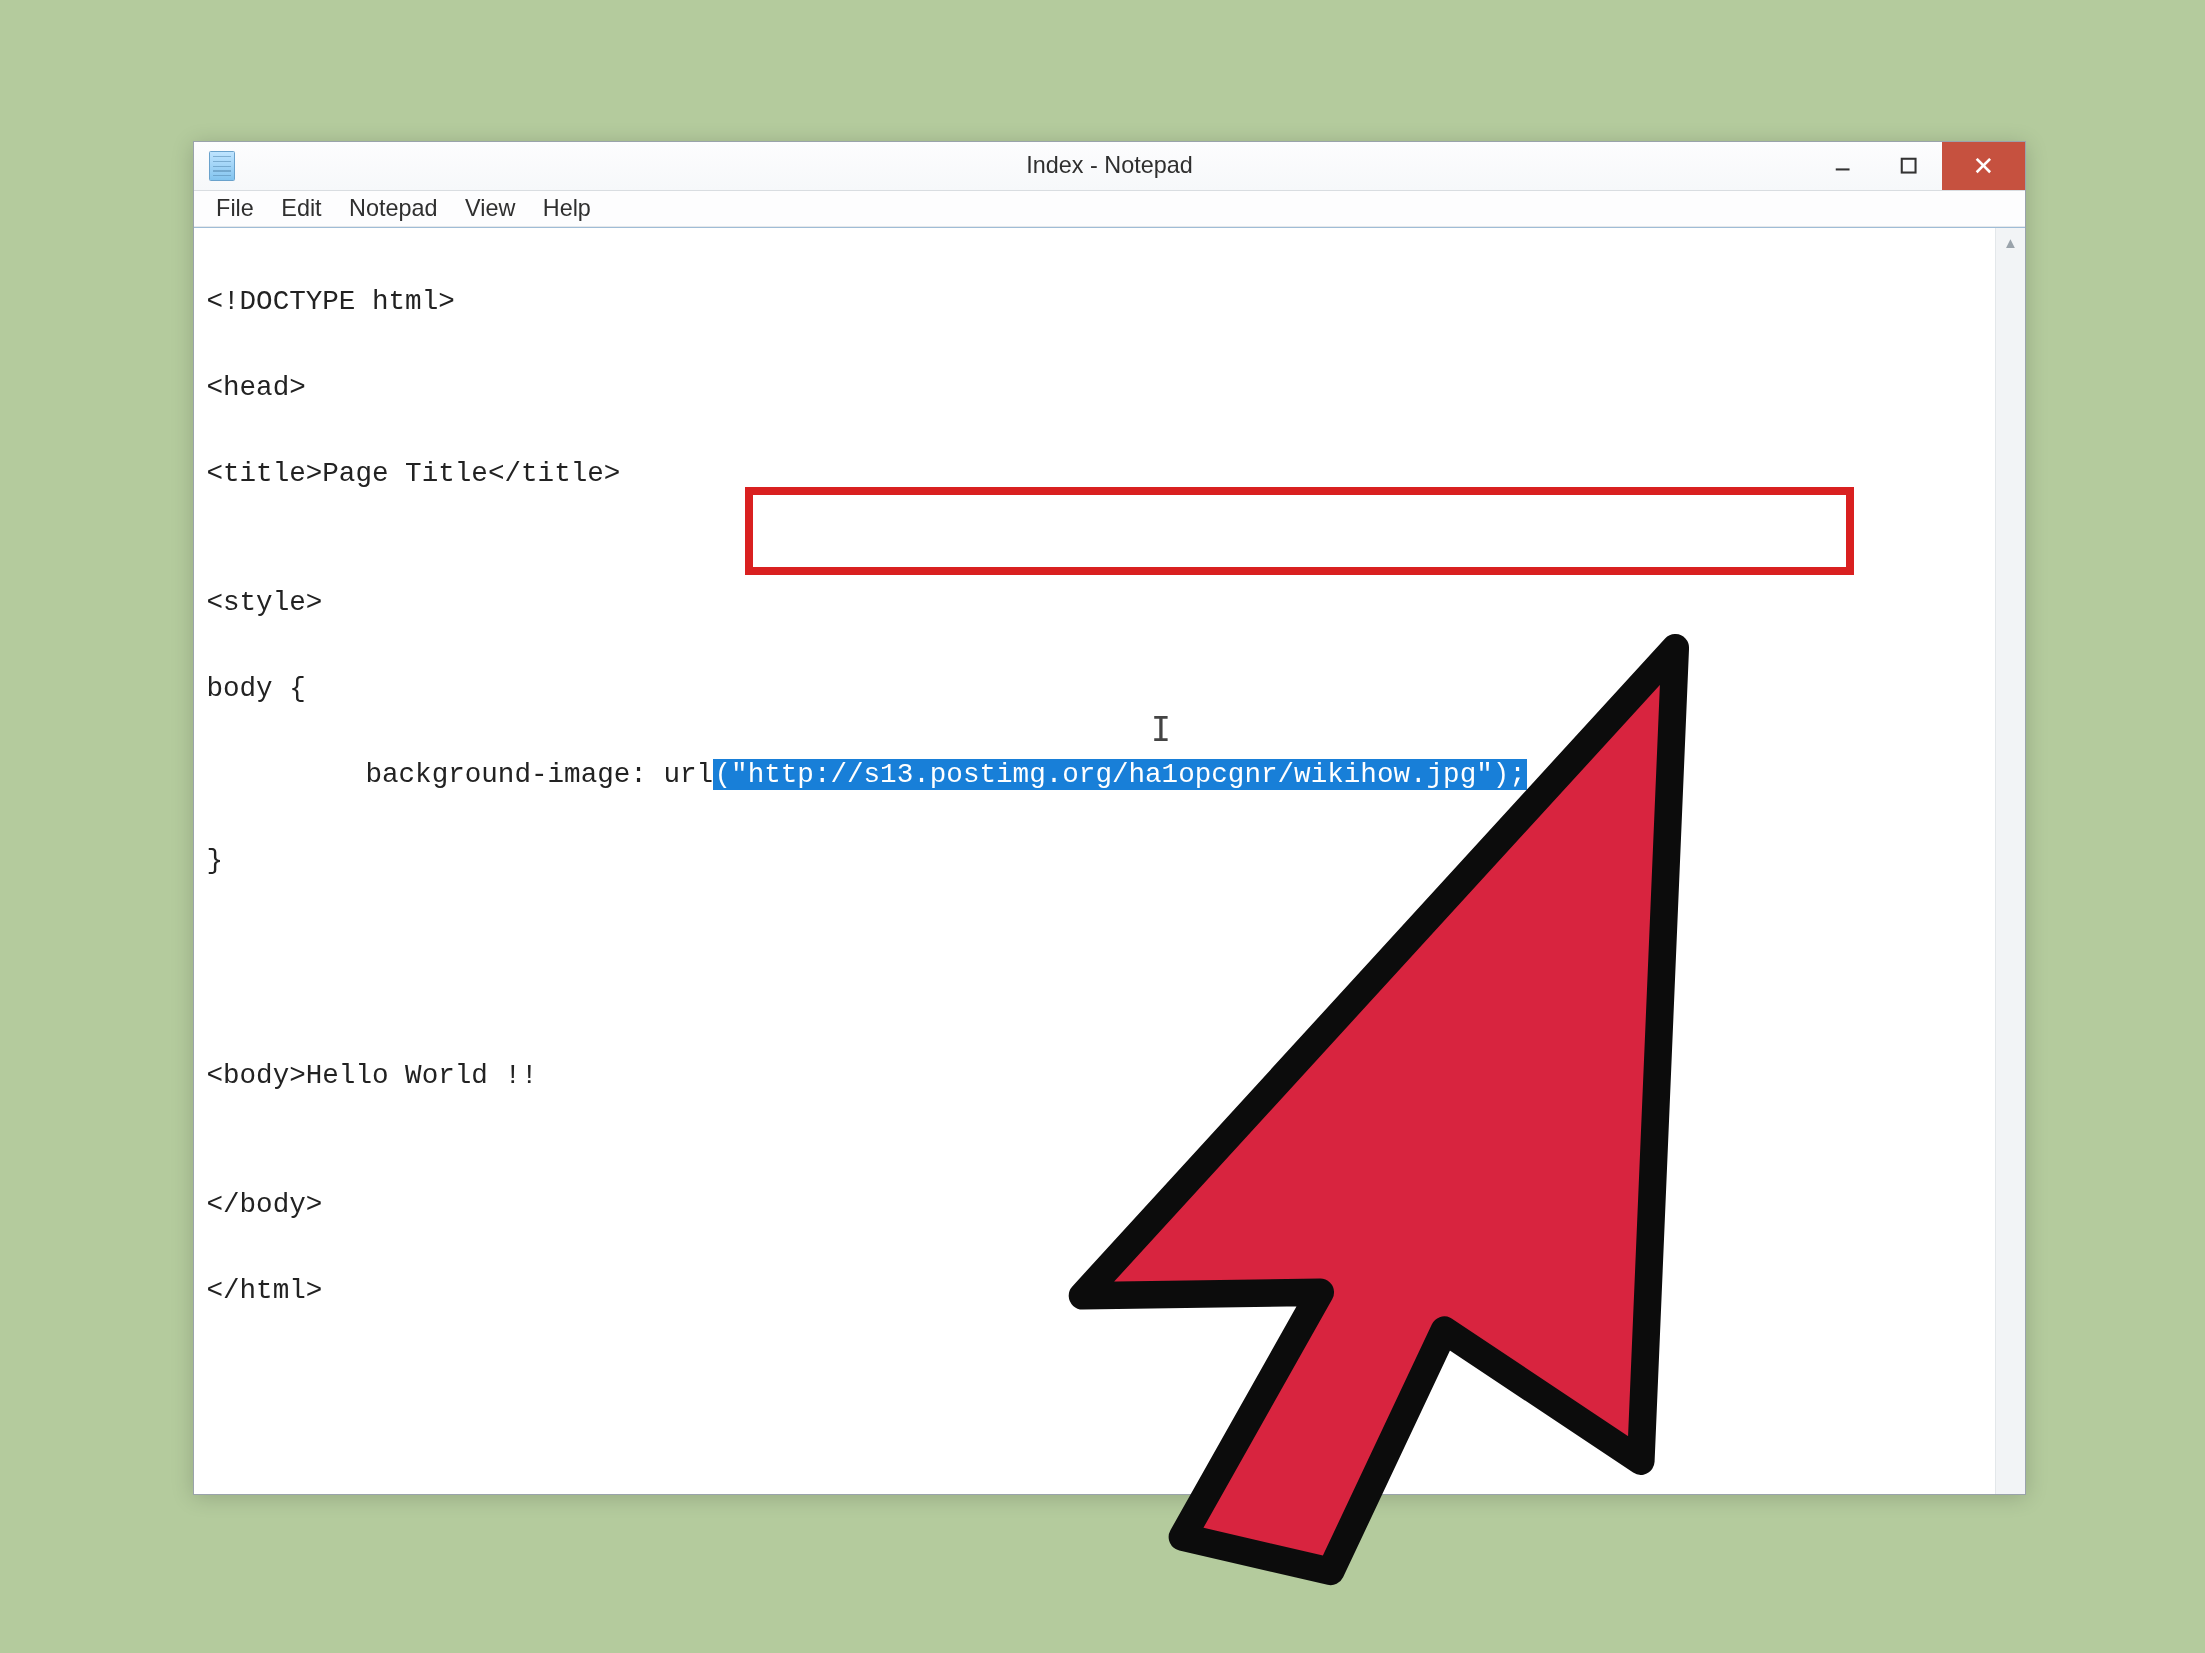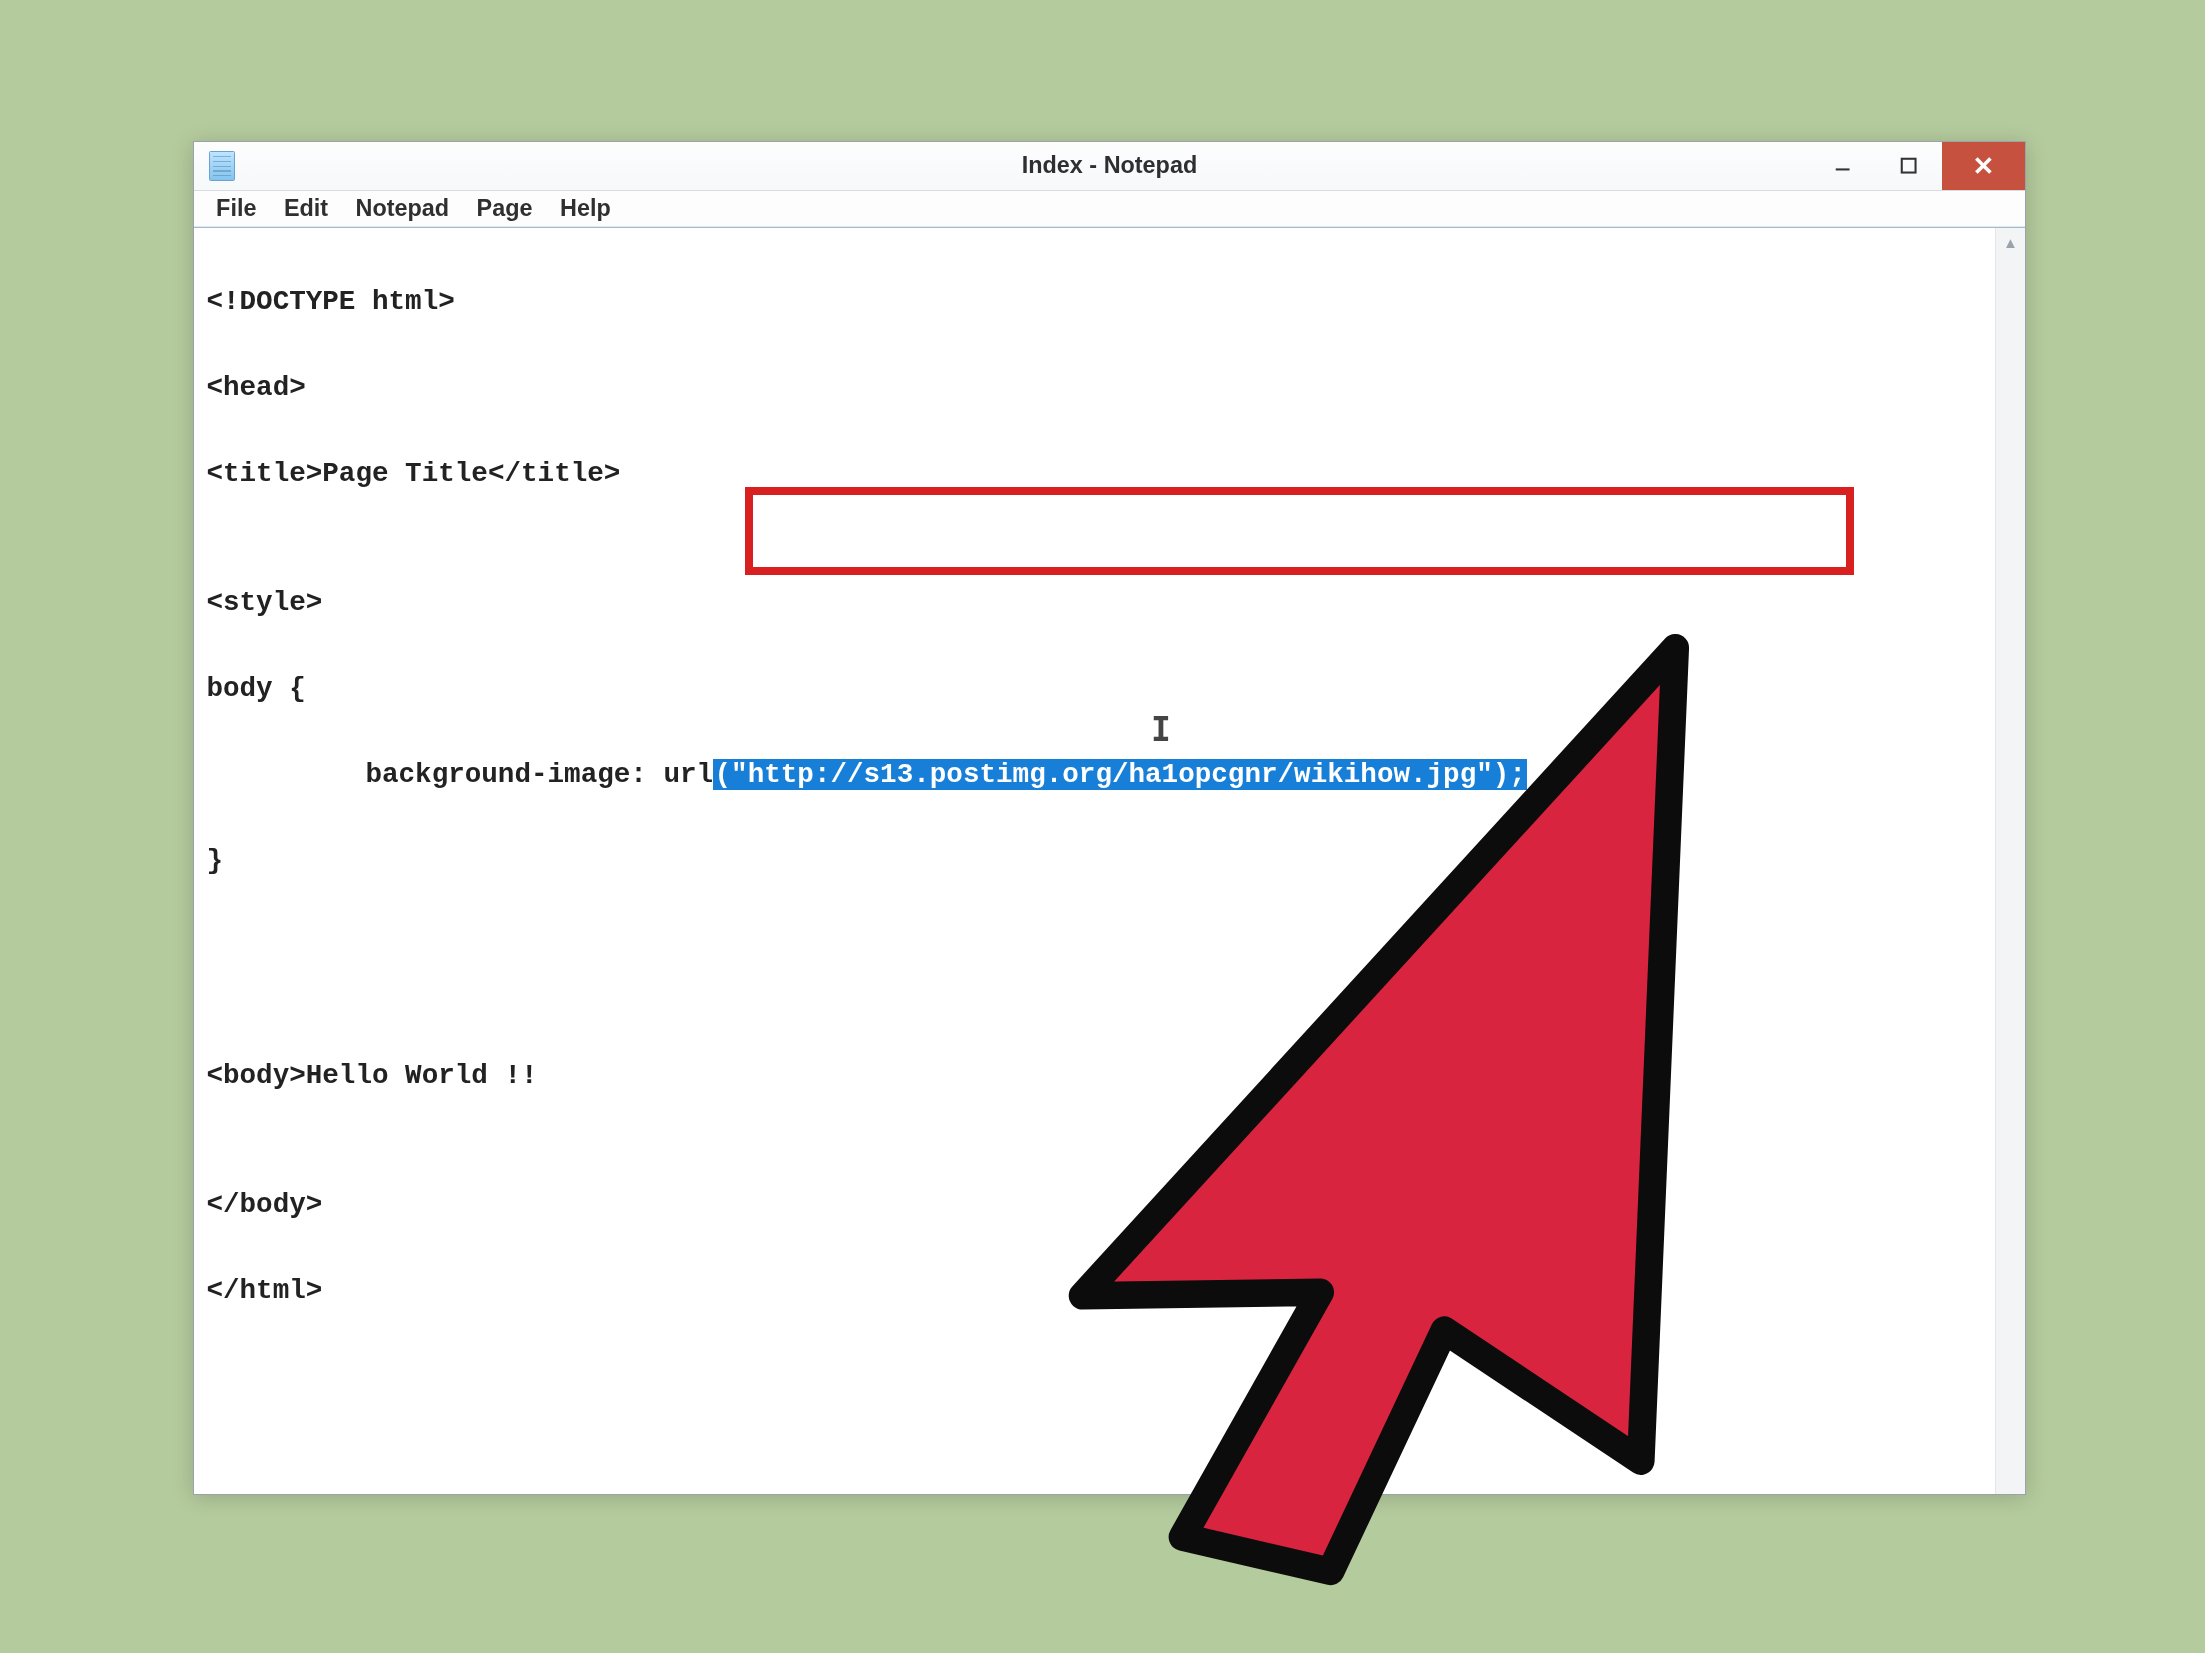--- a/index.html
+++ b/index.html
@@ -7,21 +7,20 @@
   body {
     background: #b4cb9d;
     font-family: "Segoe UI", Tahoma, sans-serif;
     overflow: hidden;
   }
   .stage {
     position: relative;
     width: 2027px;
     height: 1654px;
     transform-origin: top left;
-    font-weight: bold;
   }
   .window {
     position: absolute;
     left: 193px;
     top: 141px;
     width: 1833px;
     height: 1354px;
     background: #fff;
     border: 0.7px solid #9aa3ab;
     box-shadow: 0 2.8px 20.7px rgba(0,0,0,0.18);
@@ -181,21 +180,21 @@
         <div class="win-btn close">
           <span class="x">✕</span>
         </div>
       </div>
     </div>
 
     <div class="menubar">
       <span class="menu-item">File</span>
       <span class="menu-item">Edit</span>
       <span class="menu-item">Notepad</span>
-      <span class="menu-item">Page</span>
+      <span class="menu-item">View</span>
       <span class="menu-item">Help</span>
     </div>
 
     <div class="content-wrap">
       <div class="editor">
 <span class="code-line">&lt;!DOCTYPE html&gt;</span>
 <span class="code-line">&lt;head&gt;</span>
 <span class="code-line">&lt;title&gt;Page Title&lt;/title&gt;</span>
 <span class="code-line"></span>
 <span class="code-line">&lt;style&gt;</span>

